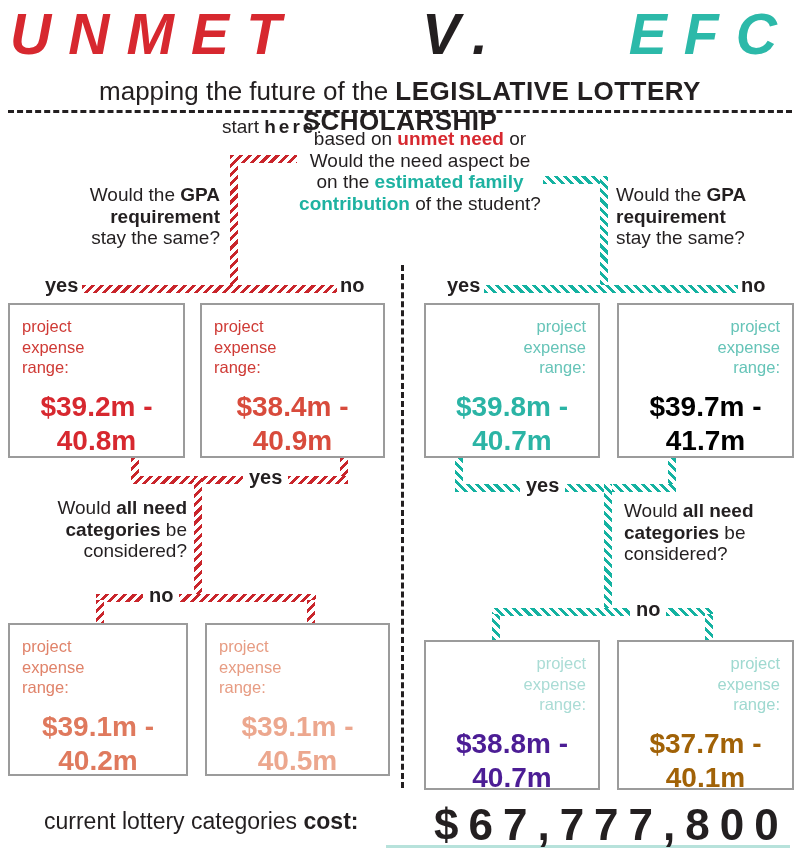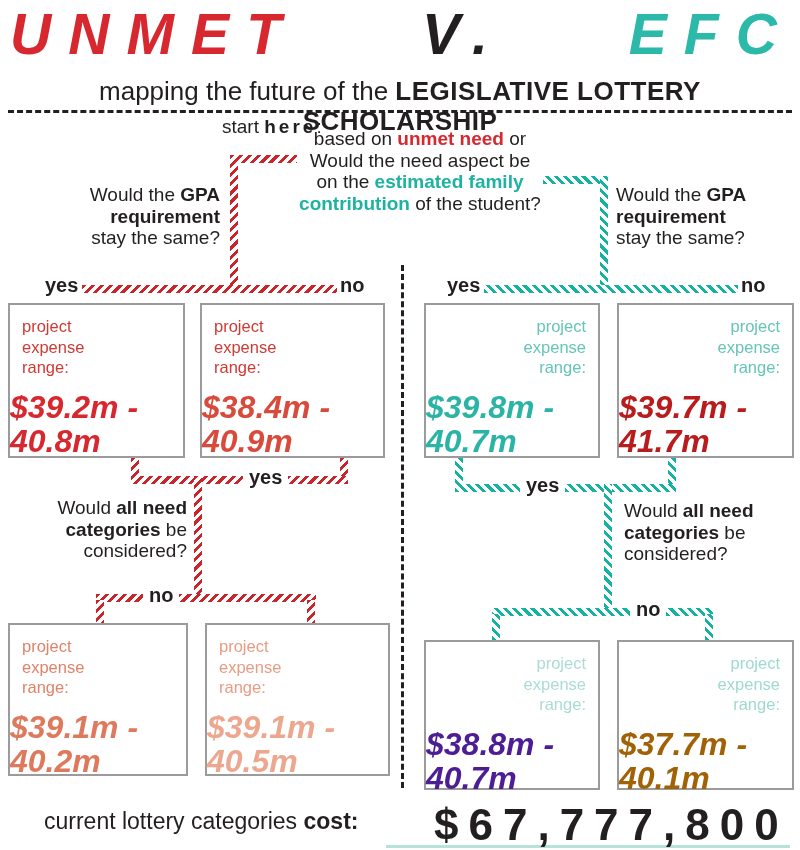--- a/index.html
+++ b/index.html
@@ -41,21 +41,21 @@
   .hh { height:8px; }
   .vv { width:8px; }
 
   .yn { position:absolute; font-size:20px; font-weight:bold; color:#231f20; line-height:22px; }
   .yn.bg { background:#ffffff; padding:0 6px; }
 
   
   .box { position:absolute; background:#ffffff; border:2px solid #9b9b9b; box-sizing:border-box; }
   .box .lbl { font-size:16.5px; line-height:20.5px; padding:11px 12px 0 12px; white-space:pre-line; }
   .box .lbl.r { text-align:right; }
-  .box .val { font-size:32px; line-height:34px; font-weight:bold; white-space:pre-line; margin-top:12px;font-style:italic; }
+  .box .val { font-size:28px; line-height:34px; font-weight:bold; text-align:center; white-space:pre-line; margin-top:12px; }
 
   
   .separator { position:absolute; left:401px; top:265px; height:523px; border-left:3px dashed #231f20; }
 
   
   .cost-label { position:absolute; left:44px; top:808px; font-size:23px; }
   .cost-amount { position:absolute; left:386px; top:800px; font-size:44px; font-weight:bold; letter-spacing:10px; white-space:nowrap;margin-left:48px; }
   .cost-underline { position:absolute; left:386px; top:845px; width:404px; height:3px; background:#b7e2db; }
 </style>
 </head>
@@ -122,21 +122,21 @@
     <div class="lbl r" style="color: rgb(102, 196, 184);">project
 expense
 range:</div>
     <div class="val" style="color: rgb(43, 180, 165);">$39.8m -
 40.7m</div>
   </div>
   <div class="box" style="left:617px;top:303px;width:177px;height:155px;">
     <div class="lbl r" style="color: rgb(102, 196, 184);">project
 expense
 range:</div>
-    <div class="val" style="color: #b91c1c;">$39.7m -
+    <div class="val" style="color: #000000;">$39.7m -
 41.7m</div>
   </div>
 
   <div class="seg hred vv" style="left:131px;top:458px;height:26px;"></div>
   <div class="seg hred vv" style="left:340px;top:458px;height:26px;"></div>
   <div class="seg hred hh" style="left:131px;top:476px;width:217px;"></div>
   <span class="yn bg" style="left:243px;top:466px;">yes</span>
   <div class="seg hred vv" style="left:194px;top:476px;height:126px;"></div>
   <div class="seg hred hh" style="left:96px;top:594px;width:220px;"></div>
   <span class="yn bg" style="left:143px;top:584px;">no</span>

